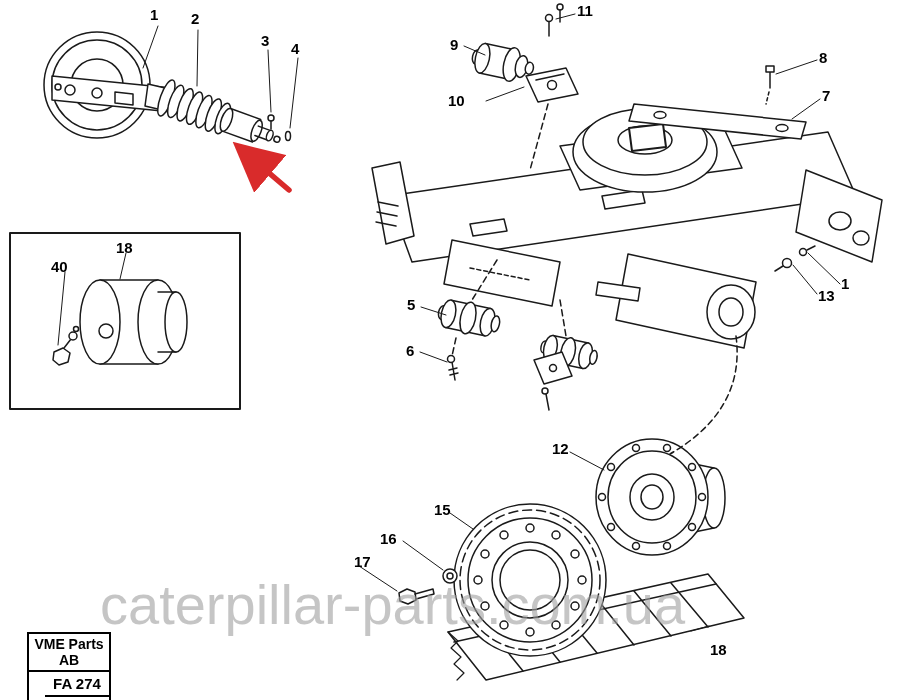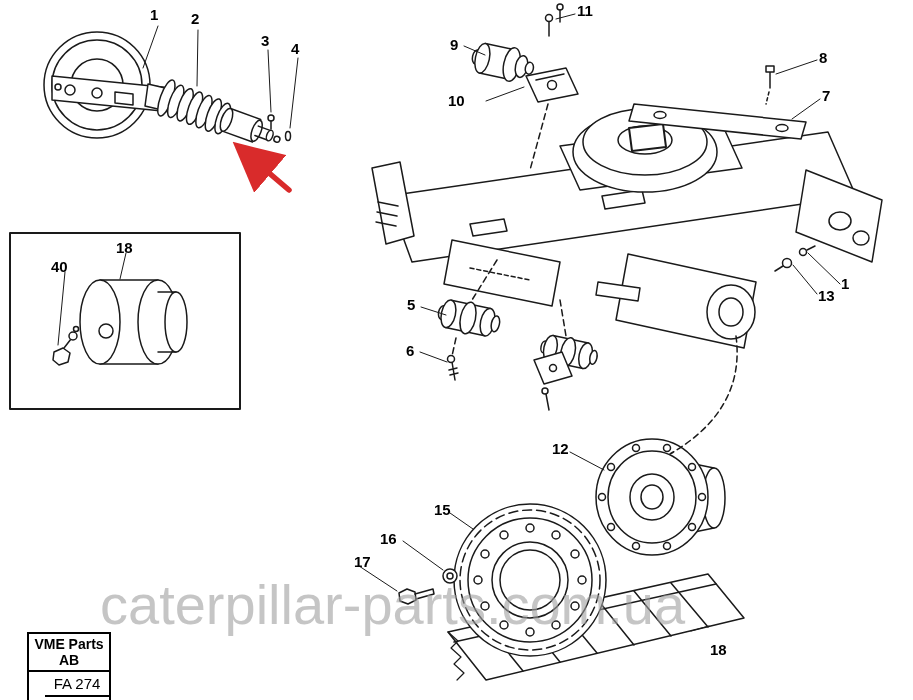--- a/index.html
+++ b/index.html
@@ -15,21 +15,21 @@
   .watermark{
     position:absolute;left:100px;top:572px;
     font-size:56px;font-weight:normal;color:#9f9f9f;opacity:0.6;
     white-space:nowrap;letter-spacing:0px;
   }
   .stamp{
     position:absolute;left:27px;top:632px;width:80px;
     border:2px solid #000;background:#fff;text-align:center;
   }
   .stamp-brand{font-size:14px;font-weight:bold;padding:2px 1px;border-bottom:2px solid #000;}
-  .stamp-code{font-size:15px;font-weight:normal;padding:3px 0;border-bottom:2px solid #000;margin-left:16px;}
+  .stamp-code{font-size:15px;font-weight:bold;padding:3px 0;border-bottom:2px solid #000;margin-left:16px;}
   .stamp-origin{font-size:5px;font-weight:bold;padding:2px 0;letter-spacing:0.3px;}
 </style>
 </head>
 <body>
 
 <div class="canvas">
 
   <svg class="diagram" viewBox="0 0 913 700">
     <defs>
       <marker id="redarrow" markerWidth="9" markerHeight="9" refX="7" refY="4.5" orient="auto">

